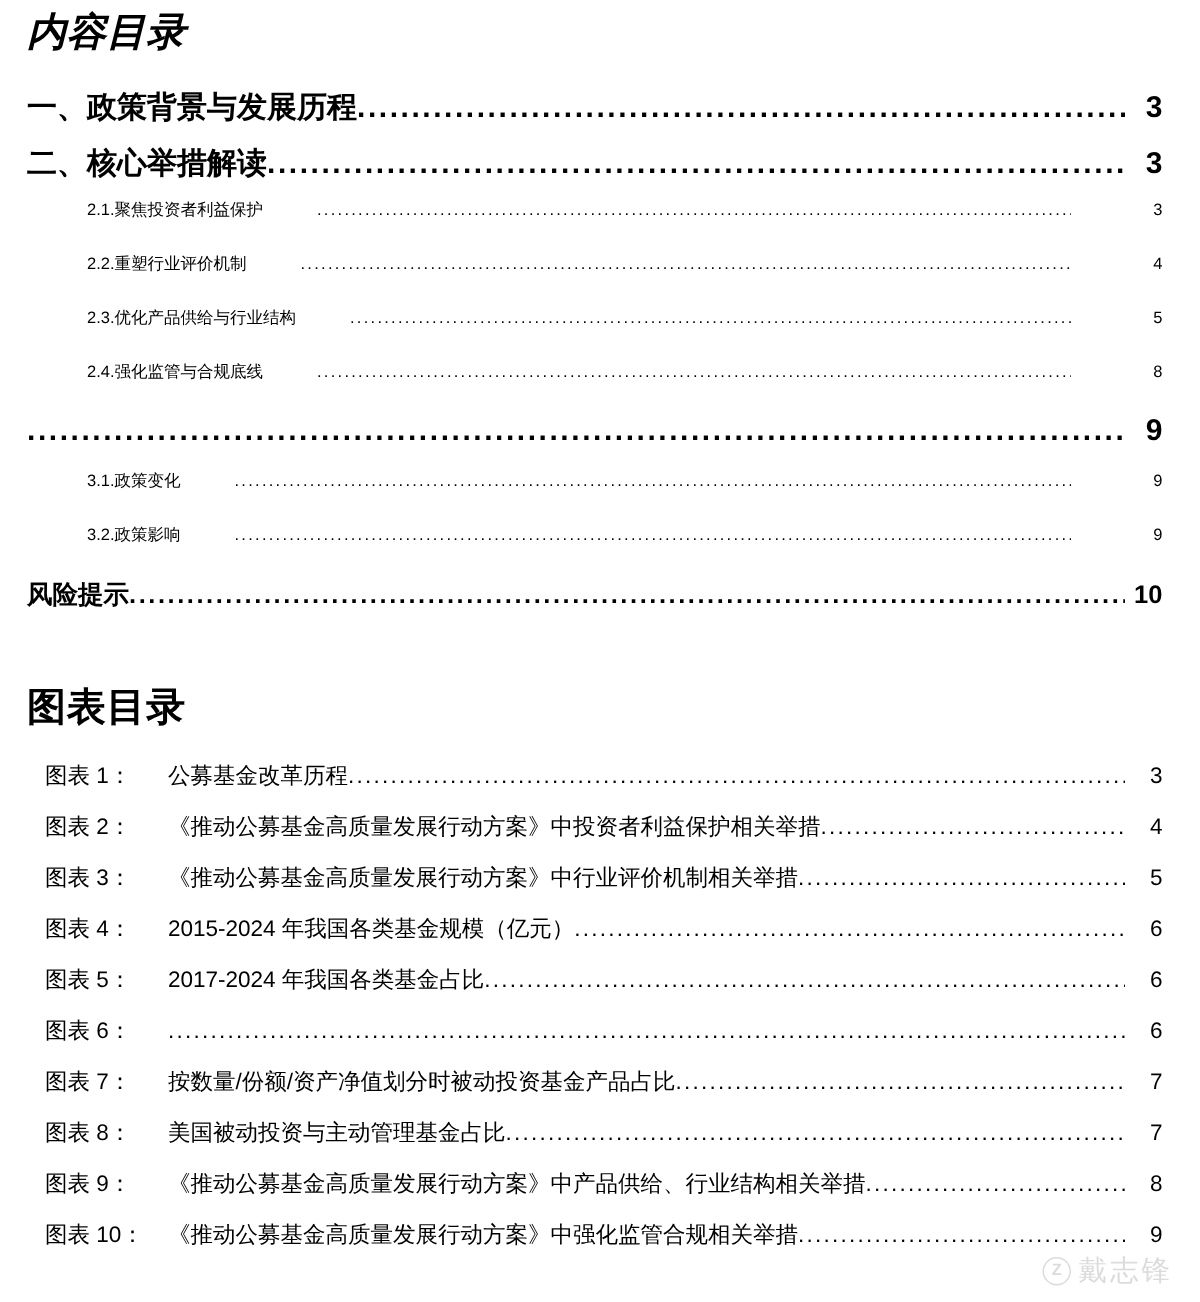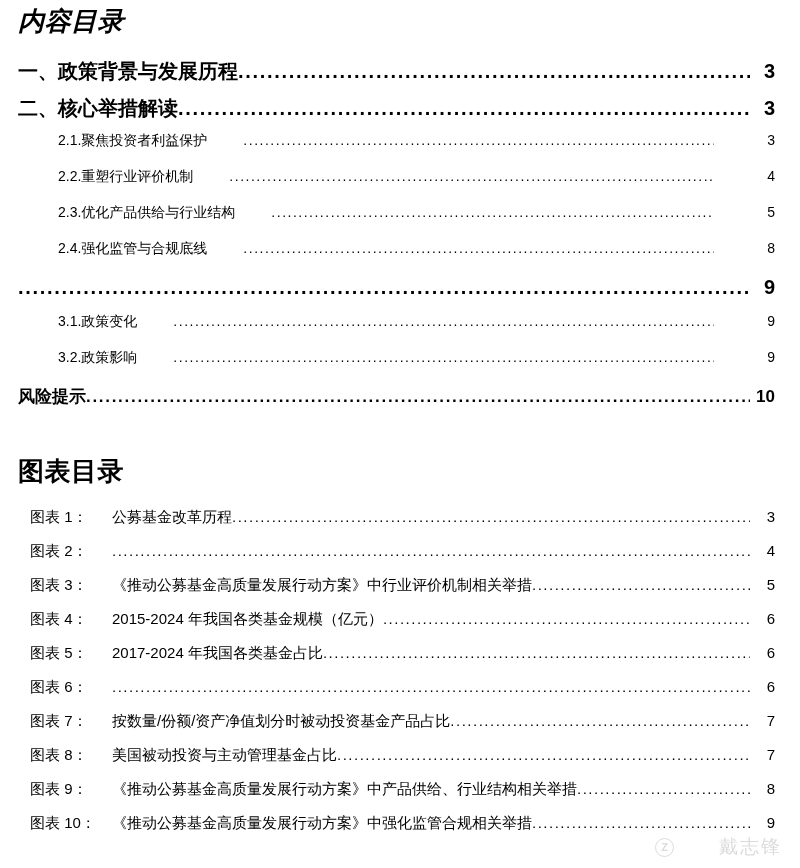--- a/index.html
+++ b/index.html
@@ -65,21 +65,21 @@
     padding-left: 18px;
     padding-right: 25px;
     font-size: 17px;
     font-weight: 700;
   }
   
   .row.lvl2 {
     height: 36px;
     padding-left: 58px;
     padding-right: 25px;
-    font-size: 14px;
+    font-size: 11px;
     font-weight: 400;
     gap: 36px;
   }
   
   .row.fig {
     height: 34px;
     padding-left: 30px;
     padding-right: 25px;
     font-size: 15px;
     font-weight: 400;
@@ -149,21 +149,20 @@
     line-height: 17px;
     text-align: center;
     font-weight: 700;
     box-sizing: border-box;
   }
   .watermark .wm-text {
     color: #8a8a8a;
     font-size: 19px;
     letter-spacing: 2px;
     font-weight: 400;
-    margin-left: 40px;
   }
 </style>
 </head>
 <body>
 
 <div class="page">
 
   <div id="toc-title-wrap">
     <h1 class="doc-title">内容目录</h1>
   </div>
@@ -226,20 +225,21 @@
 
   <div class="fig-list" id="fig-list">
       <div class="row fig">
         <span class="fignum">图表 1：</span>
         <span class="figtext">公募基金改革历程</span>
         <span class="leader"></span>
         <span class="pageno">3</span>
       </div>
       <div class="row fig">
         <span class="fignum">图表 2：</span>
+        <span class="figtext">《推动公募基金高质量发展行动方案》中投资者利益保护相关举措</span>
         <span class="leader"></span>
         <span class="pageno">4</span>
       </div>
       <div class="row fig">
         <span class="fignum">图表 3：</span>
         <span class="figtext">《推动公募基金高质量发展行动方案》中行业评价机制相关举措</span>
         <span class="leader"></span>
         <span class="pageno">5</span>
       </div>
       <div class="row fig">

